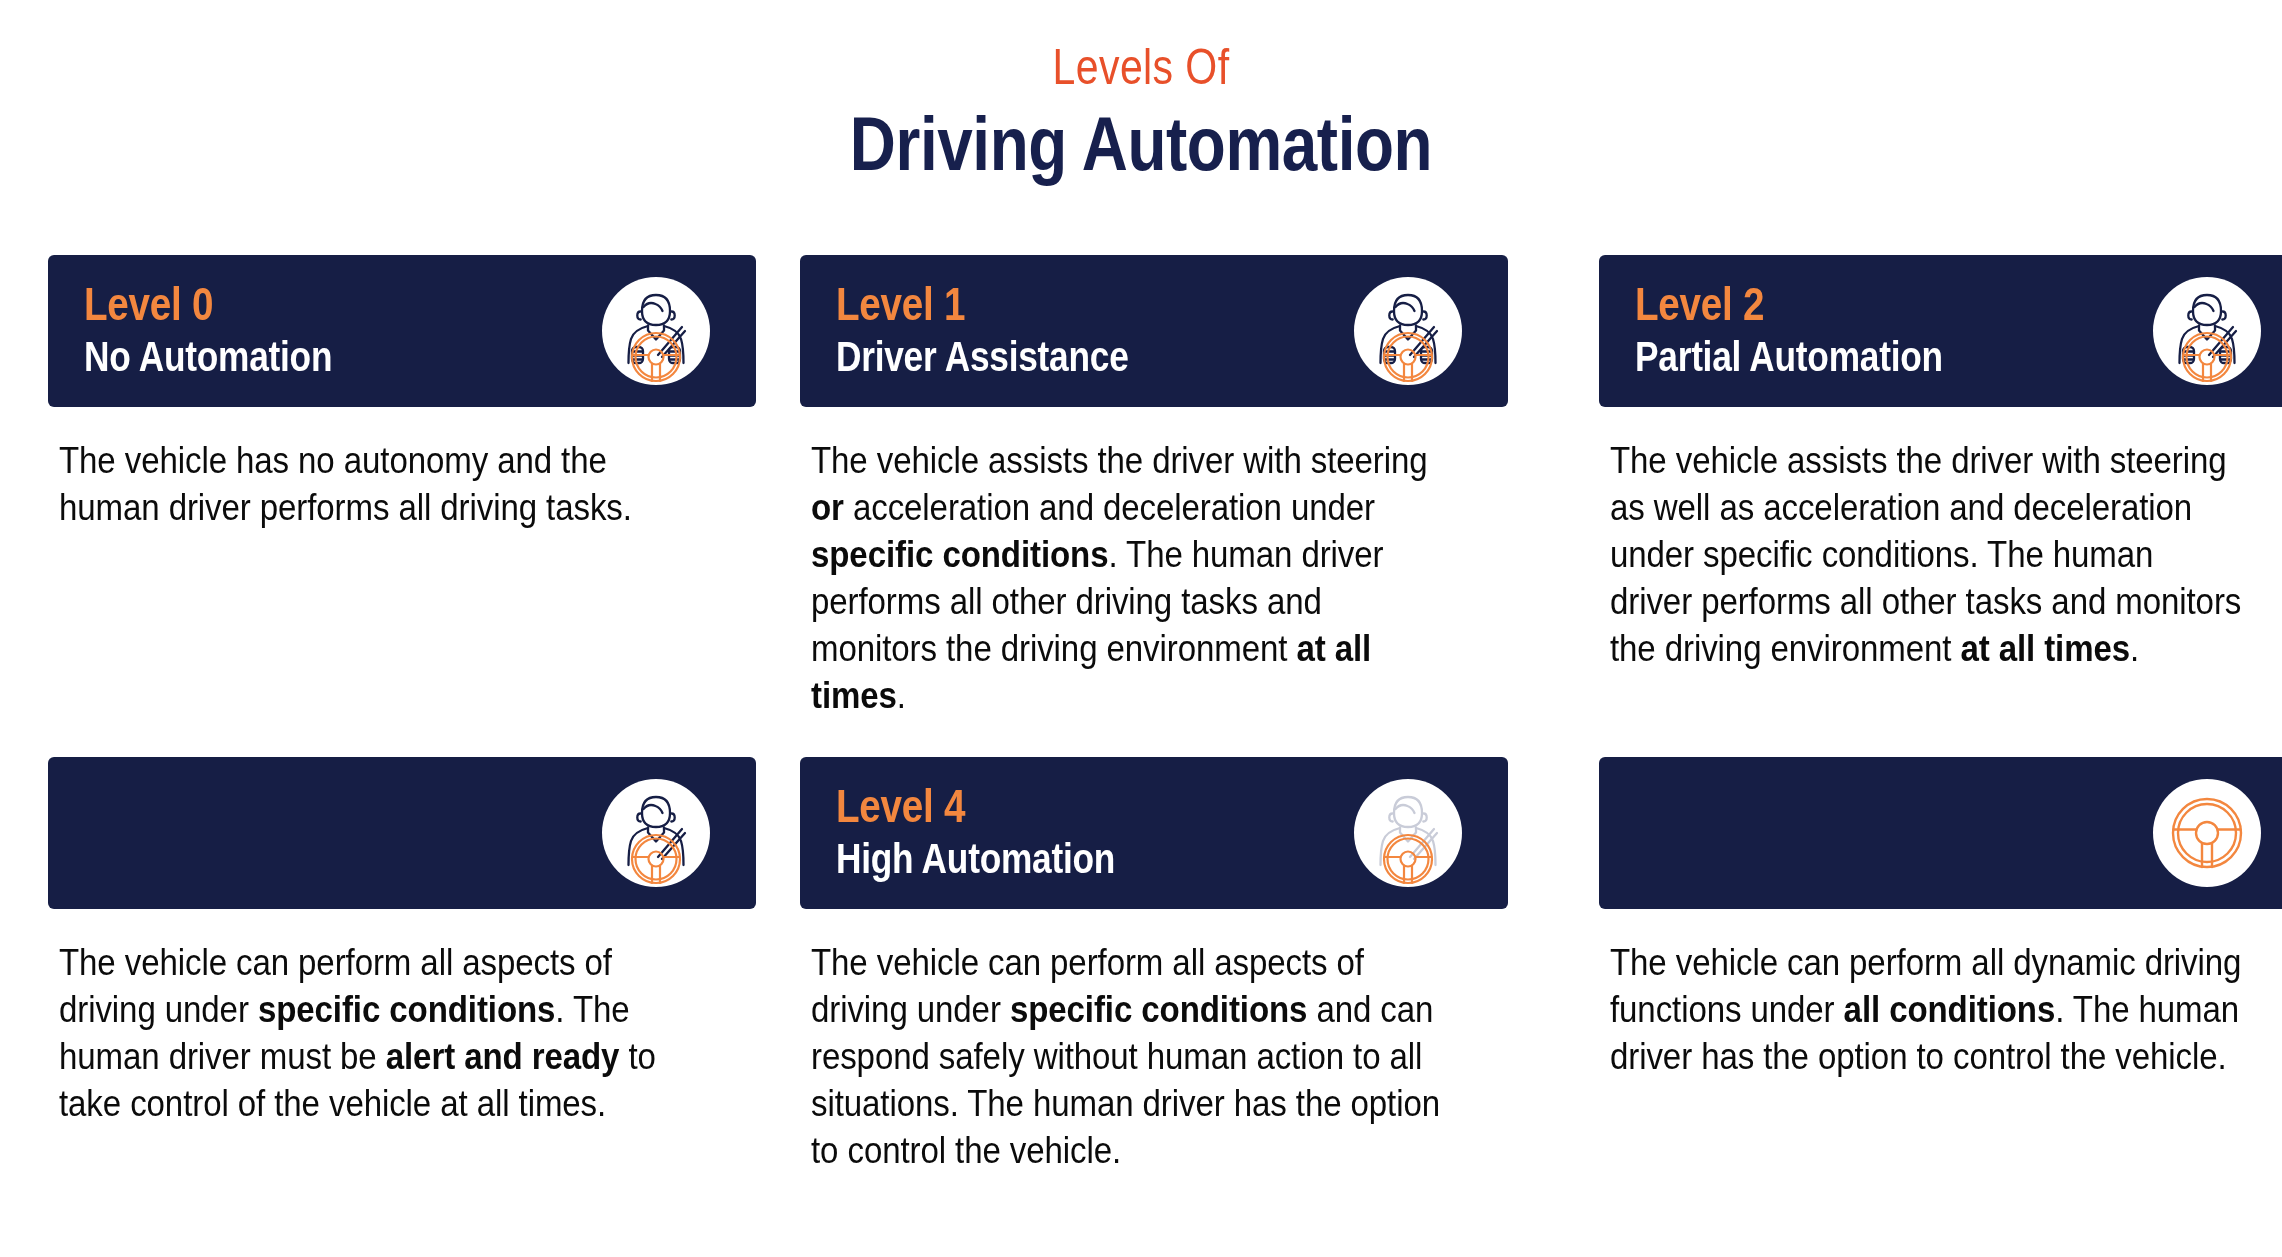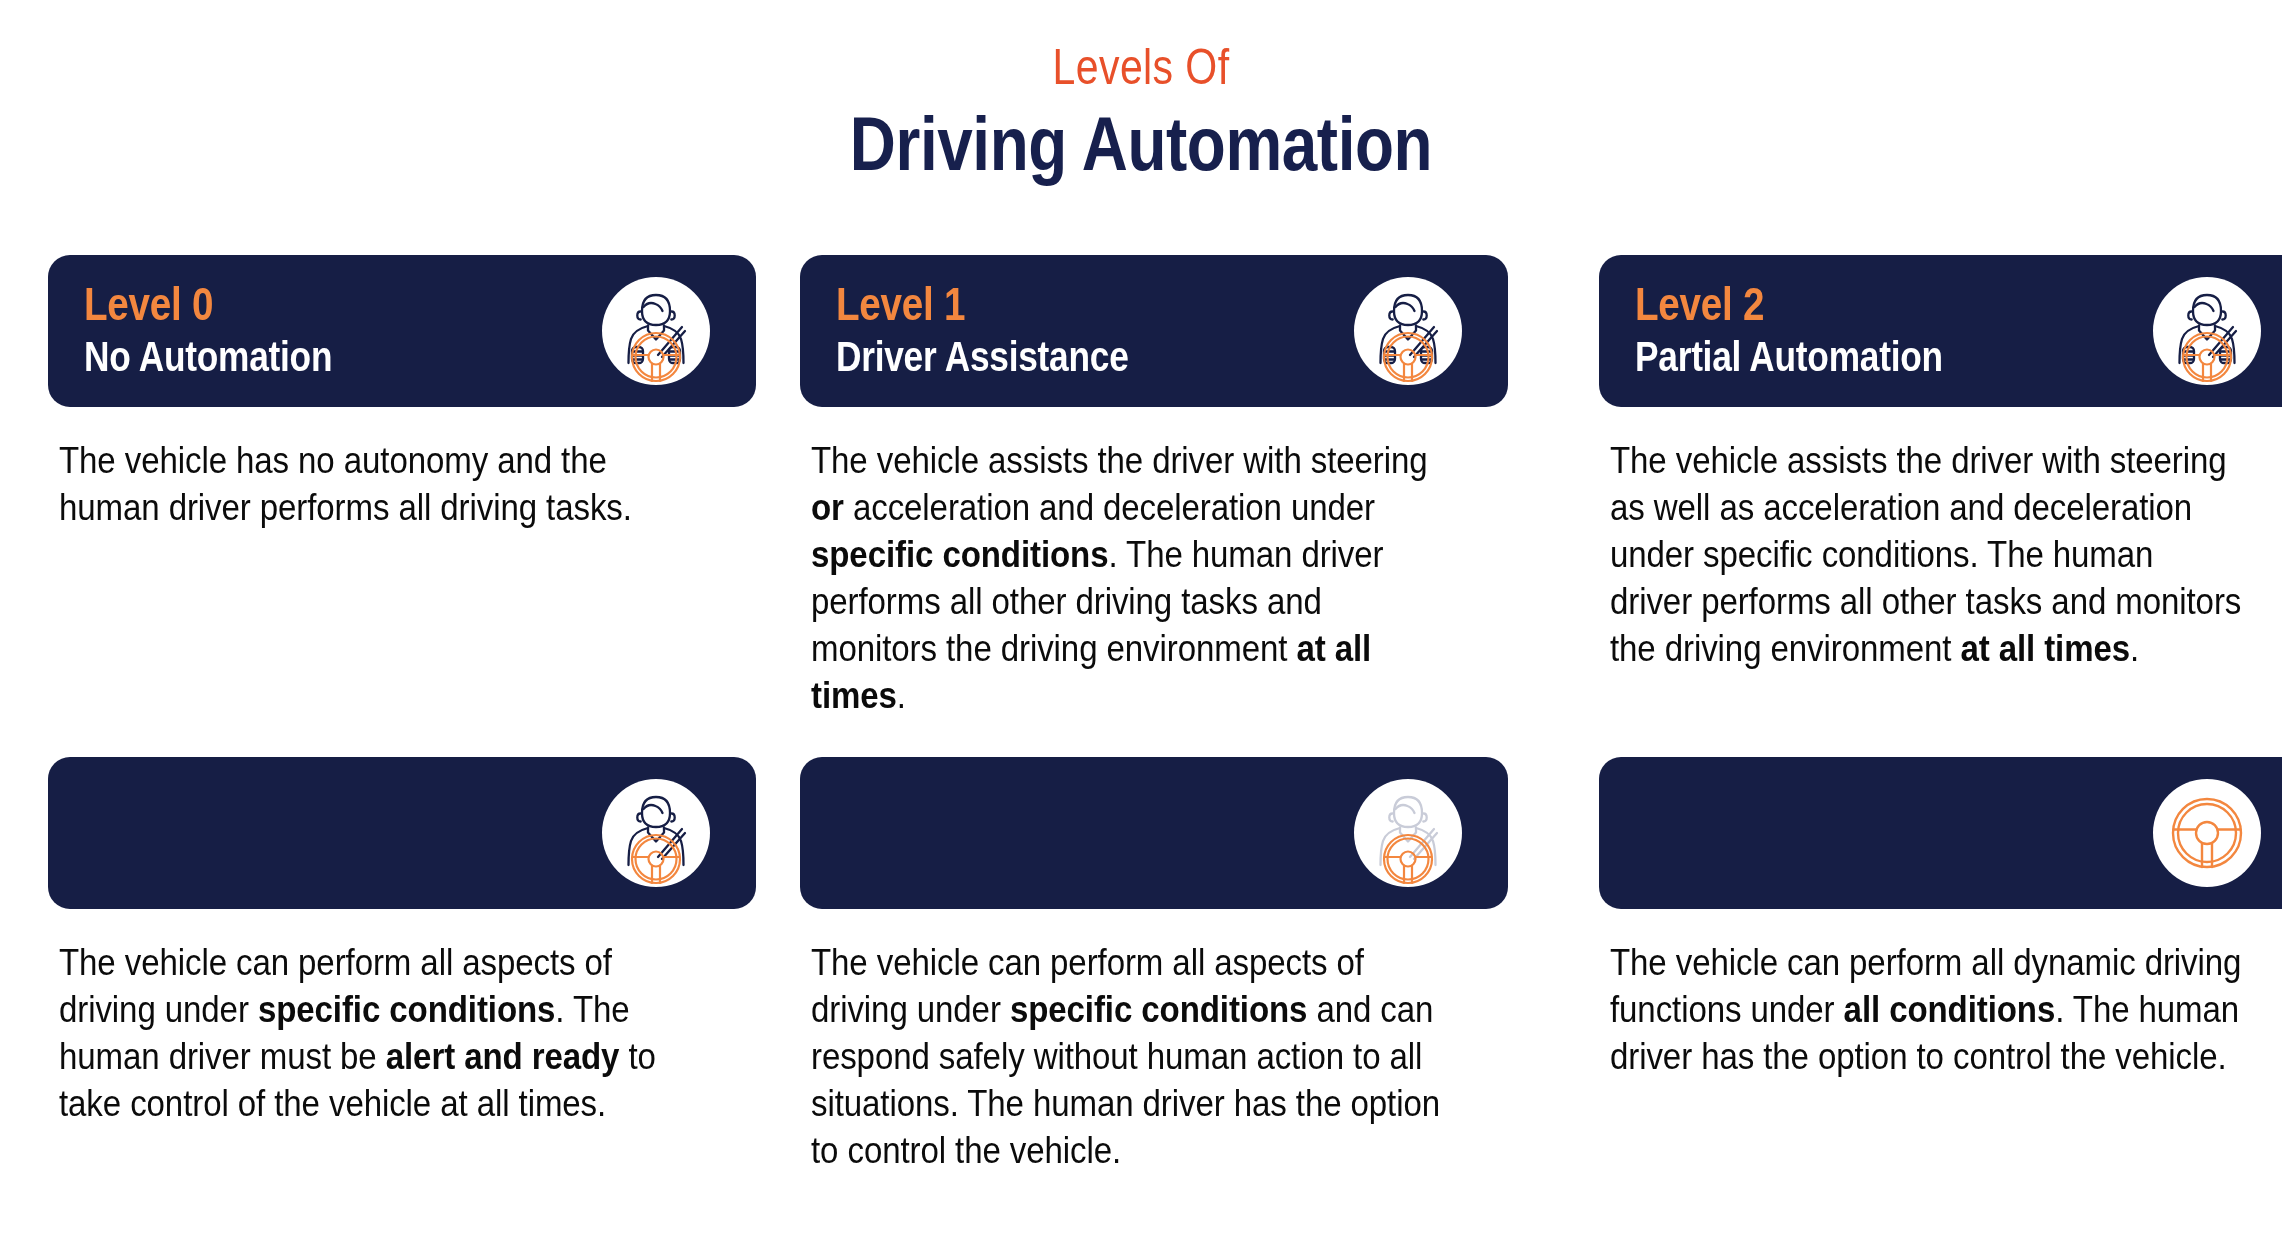--- a/index.html
+++ b/index.html
@@ -63,21 +63,21 @@
   .col-2 { left: 1555px; margin-left: 44px; }
   .row-0 { top: 255px; }
   .row-1 { top: 757px; }
 
   
   .card {
     position: relative;
     width: 708px;
     height: 152px;
     background: #161E45;
-    border-radius: 22px;
+    border-radius: 6px;
     box-sizing: border-box;
   }
   .card-text {
     position: absolute;
     left: 36px;
     top: 25px;
     width: 500px;
   }
   .card-level {
     font-family: "Liberation Sans", sans-serif;
@@ -299,20 +299,24 @@
       <line x1="50" y1="87" x2="50" y2="104"></line>
       <line x1="58" y1="87" x2="58" y2="104"></line>
     </g>
   </svg>
         </div>
       </div>
       <div class="body-text"><span>The vehicle can perform all aspects of driving under </span><b>specific conditions</b><span>. The human driver must be </span><b>alert and ready</b><span> to take control of the vehicle at all times.</span></div>
     </div>
     <div class="cell col-1 row-1">
       <div class="card">
+        <div class="card-text">
+          <div class="card-level">Level 4</div>
+          <div class="card-name">High Automation</div>
+        </div>
         <div class="icon-badge">
   <svg viewBox="0 0 108 108" xmlns="http://www.w3.org/2000/svg">
     <g fill="none" stroke="#c9ccd8" stroke-width="2.3" stroke-linecap="round" stroke-linejoin="round">
       <path d="M40 34 q0 -16 14 -16 q14 0 14 16 q0 14 -14 14 q-14 0 -14 -14 Z"></path>
       <path d="M41.5 30 q5 -6 12 -3 q5 2 7 7"></path>
       <path d="M38.5 34.5 q-3.2 0 -3.2 4 q0 4 3.4 4"></path>
       <path d="M69.5 34.5 q3.2 0 3.2 4 q0 4 -3.4 4"></path>
       <path d="M46 48.5 v5 l8 9 l8 -9 v-5"></path>
       <path d="M46 49 q-14 3.5 -17 13 q-2.5 8 -2.5 24"></path>
       <path d="M62 49 q14 3.5 17 13 q2.5 8 2.5 24"></path>

